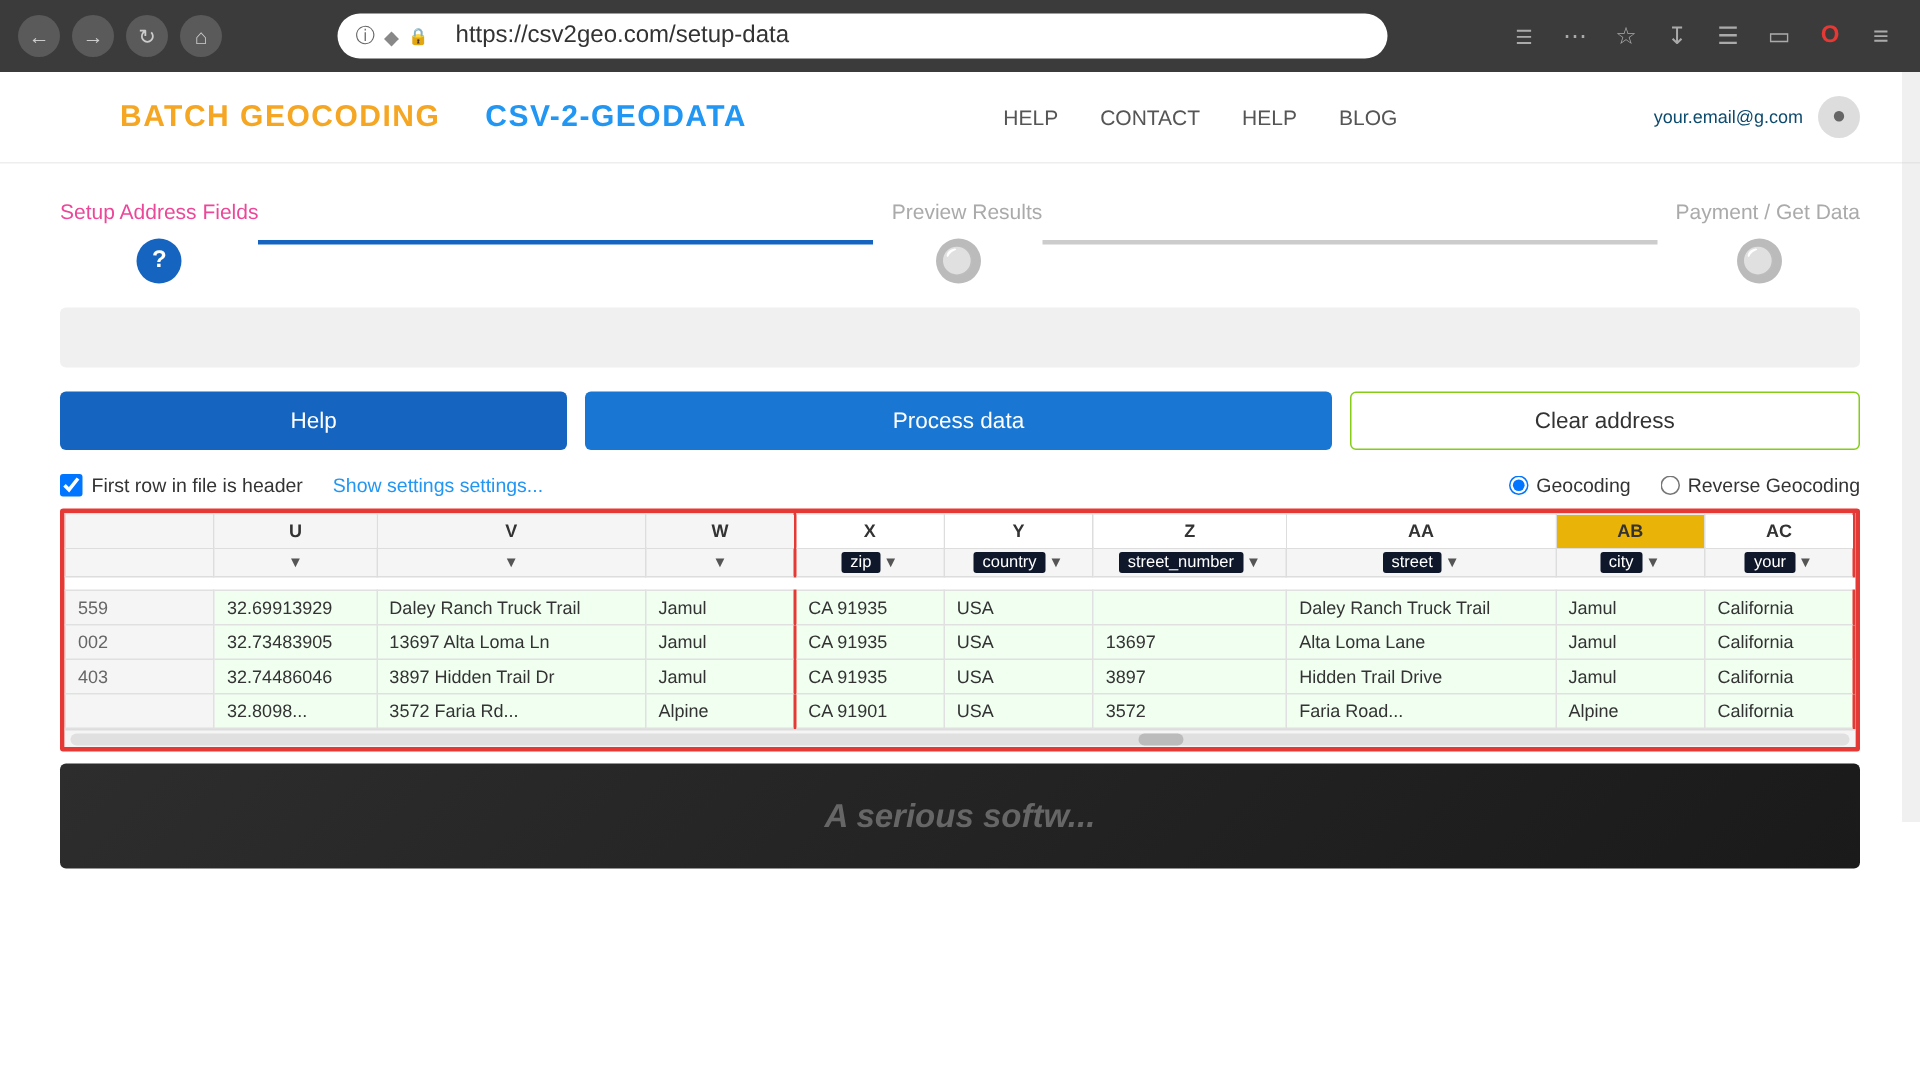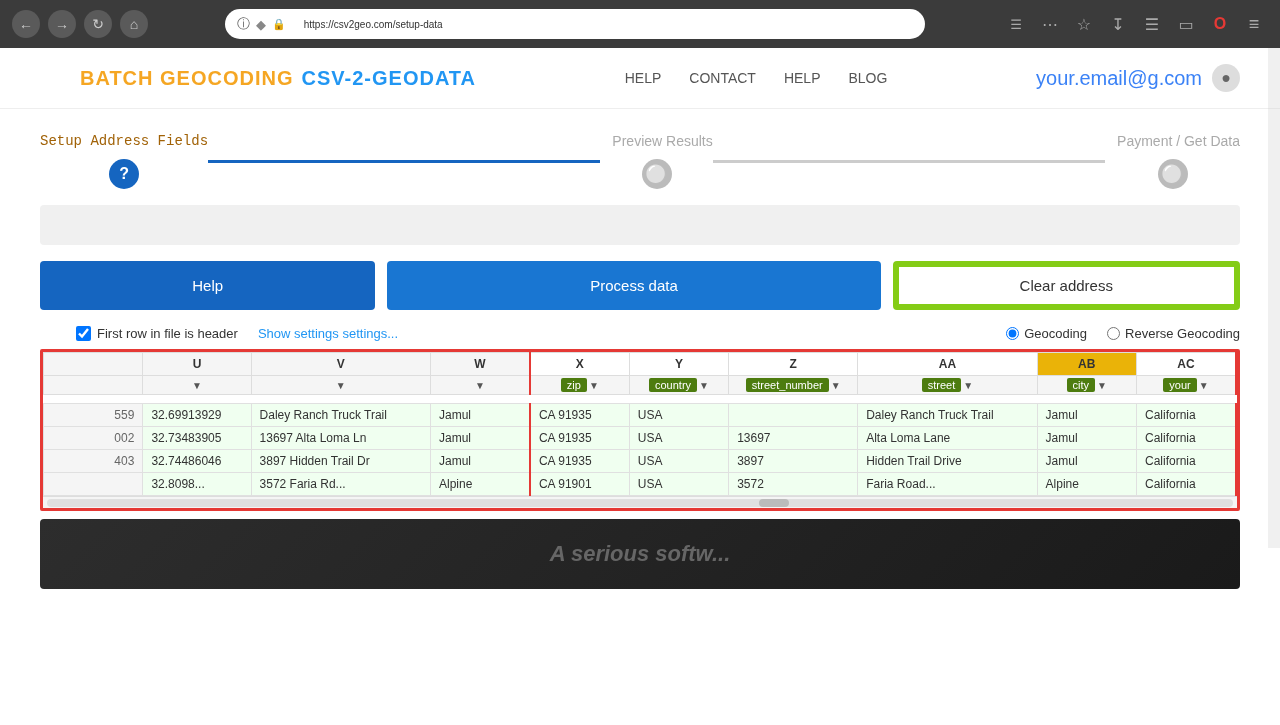--- a/index.html
+++ b/index.html
@@ -21,61 +21,61 @@
       cursor: pointer; border: none; color: #ccc; font-size: 14px;
     }
     .address-bar {
       flex: 1; height: 30px; border-radius: 15px;
       background: #fff;
       display: flex; align-items: center;
       padding: 0 12px; gap: 6px; font-size: 12px; color: #333;
       max-width: 700px; margin: 0 auto;
     }
     .lock-icon { color: #4caf50; font-size: 11px; }
-    .address-text { color: #333; font-size: 10px; padding-left: 12px; }
+    .address-text { color: #333; font-size: 16px; padding-left: 12px; }
     .browser-actions { display: flex; gap: 6px; align-items: center; }
     .browser-action-btn { width: 28px; height: 28px; display: flex; align-items: center; justify-content: center; color: #aaa; cursor: pointer; font-size: 16px; }
 
     
     .page { background: #fff; min-height: 677px; }
 
     
     .header {
       display: flex; align-items: center; justify-content: space-between;
       padding: 16px 40px;
       border-bottom: 1px solid #eee;
     }
     .logo { display: flex; align-items: baseline; gap: 8px; }
     .logo-batch { color: #f5a623; font-weight: bold; font-size: 20px; letter-spacing: 1px; margin-left: 40px; }
-    .logo-csv { color: #2196f3; font-weight: bold; font-size: 20px; letter-spacing: 1px; }
+    .logo-csv { color: #2196f3; font-weight: bold; font-size: 20px; letter-spacing: 1px; margin-left: 22px; }
     .nav { display: flex; align-items: center; gap: 28px; }
     .nav-link { color: #555; text-decoration: none; font-size: 14px; cursor: pointer; }
     .nav-contact { color: #555; font-size: 14px; cursor: pointer; }
     .user-area { display: flex; align-items: center; gap: 10px; }
-    .user-email { color: #3b82f6; font-size: 20px; }
+    .user-email { color: #0c4a6e; font-size: 12px; }
     .user-icon { width: 28px; height: 28px; border-radius: 50%; background: #ddd; display: flex; align-items: center; justify-content: center; color: #666; font-size: 16px; cursor: pointer; }
 
     
     .steps-wrapper {
       padding: 24px 40px 0;
     }
     .steps-row {
       display: flex;
       align-items: center;
     }
     .step-item {
       display: flex;
       flex-direction: column;
       align-items: center;
     }
     .step-label-text {
       font-size: 14px;
       margin-bottom: 10px;
     }
-    .step-active-label { color: #a16207; font-weight: 500; font-family: Liberation Mono, monospace; }
+    .step-active-label { color: #ec4899; font-weight: 500; }
     .step-inactive-label { color: #aaa; margin-left: 12px; }
     .step-node-active {
       width: 30px; height: 30px; border-radius: 50%;
       background: #1565c0; color: white;
       display: flex; align-items: center; justify-content: center;
       font-weight: bold; font-size: 16px;
     }
     .step-node-inactive {
       width: 30px; height: 30px; border-radius: 50%;
       background: #bbb; color: white;
@@ -106,30 +106,30 @@
     }
     .btn-process {
       flex: 1.5; padding: 10px;
       background: #1976d2; color: white;
       border: none; border-radius: 4px; cursor: pointer;
       font-size: 15px; font-weight: 500;
     }
     .btn-clear {
       flex: 1; padding: 10px;
       background: white; color: #333;
-      border: 6px solid #84cc16; border-radius: 4px; cursor: pointer;
+      border: 1px solid #84cc16; border-radius: 4px; cursor: pointer;
       font-size: 15px;
     }
 
     
     .options-row {
       display: flex; align-items: center; justify-content: space-between;
       margin: 8px 40px;
     }
-    .checkbox-label { display: flex; align-items: flex-start; gap: 6px; font-size: 13px; cursor: pointer; margin-left: 36px; }
+    .checkbox-label { display: flex; align-items: flex-start; gap: 6px; font-size: 13px; cursor: pointer; }
     .checkbox-label input { width: 15px; height: 15px; cursor: pointer; }
     .advanced-link { color: #2196f3; text-decoration: none; font-size: 13px; cursor: pointer; }
     .radio-group { display: flex; gap: 20px; align-items: center; }
     .radio-label { display: flex; align-items: center; gap: 5px; font-size: 13px; cursor: pointer; }
 
     
     .table-outer {
       margin: 8px 40px;
       border: 3px solid #e53935;
       border-radius: 2px;
@@ -151,21 +151,21 @@
     .data-table .dropdown-row td {
       background: #f5f5f5;
       border: 1px solid #ddd;
       padding: 2px 4px;
       text-align: center;
     }
     .col-dropdown {
       display: flex; align-items: center; justify-content: center; gap: 2px;
     }
     .col-dropdown-badge {
-      background: #4d7c0f; color: white;
+      background: #0f172a; color: white;
       padding: 1px 6px; border-radius: 2px; font-size: 11px;
       cursor: pointer;
     }
     .dropdown-arrow { font-size: 10px; color: #555; cursor: pointer; }
     .data-table td {
       border: 1px solid #e0e0e0;
       padding: 4px 8px;
       white-space: nowrap;
     }
     .row-even { background: #f0fff0; }
@@ -184,21 +184,21 @@
       background: linear-gradient(135deg, #2d2d2d, #1a1a1a);
       border-radius: 4px;
       display: flex; align-items: center; justify-content: center;
       color: #888; font-size: 13px;
       overflow: hidden;
       position: relative;
     }
     .footer-ad-text { color: #999; font-style: italic; font-size: 18px; font-weight: bold; }
 
     
-    .idx-col { background: #f5f5f5; color: #666; text-align: right; min-width: 35px; border: 1px solid #ddd; }
+    .idx-col { background: #f5f5f5; color: #666; text-align: left; min-width: 35px; border: 1px solid #ddd; }
   </style>
 </head>
 <body>
 
 <div class="browser-chrome">
   <button class="browser-btn">←</button>
   <button class="browser-btn">→</button>
   <button class="browser-btn">↻</button>
   <button class="browser-btn">⌂</button>
   <div class="address-bar">

